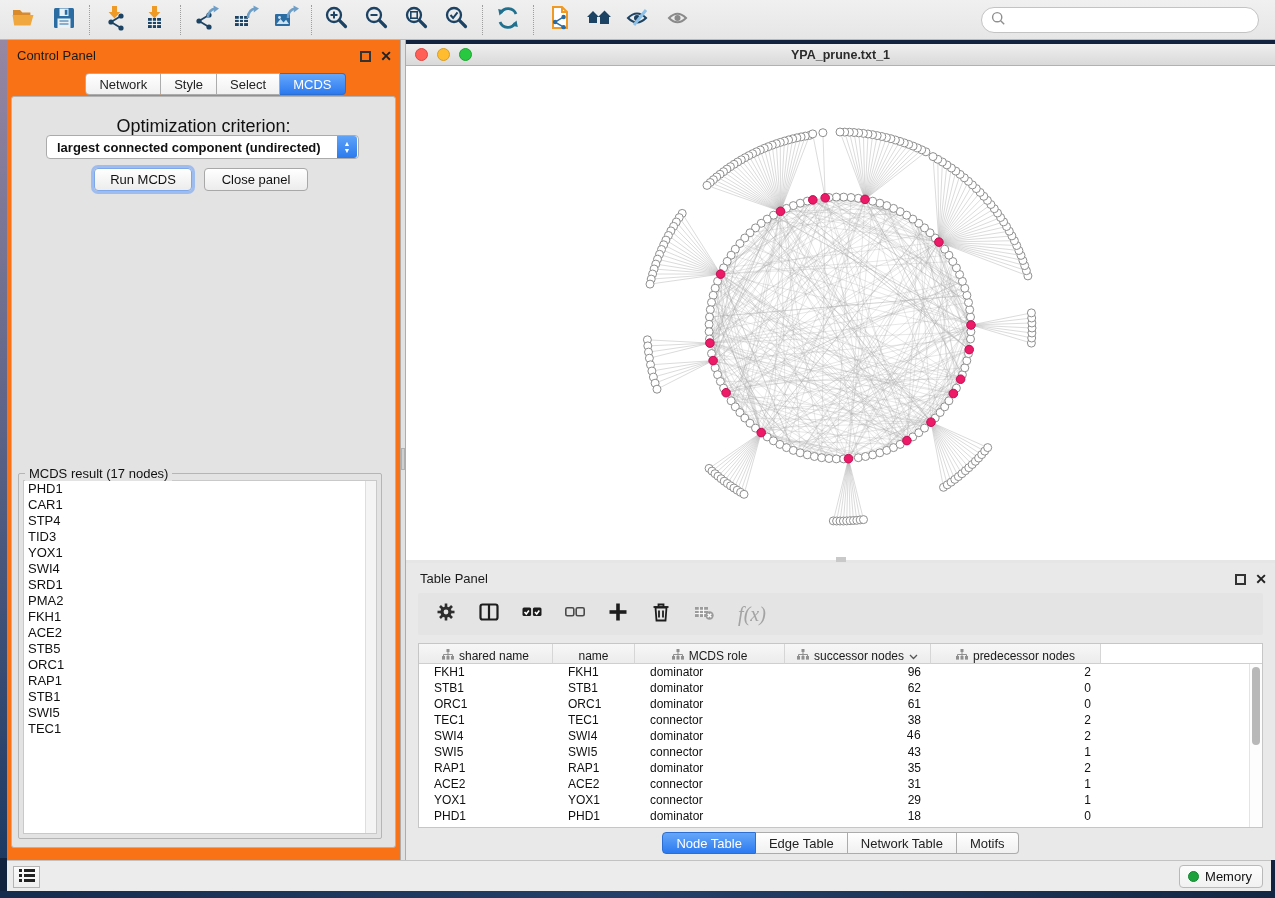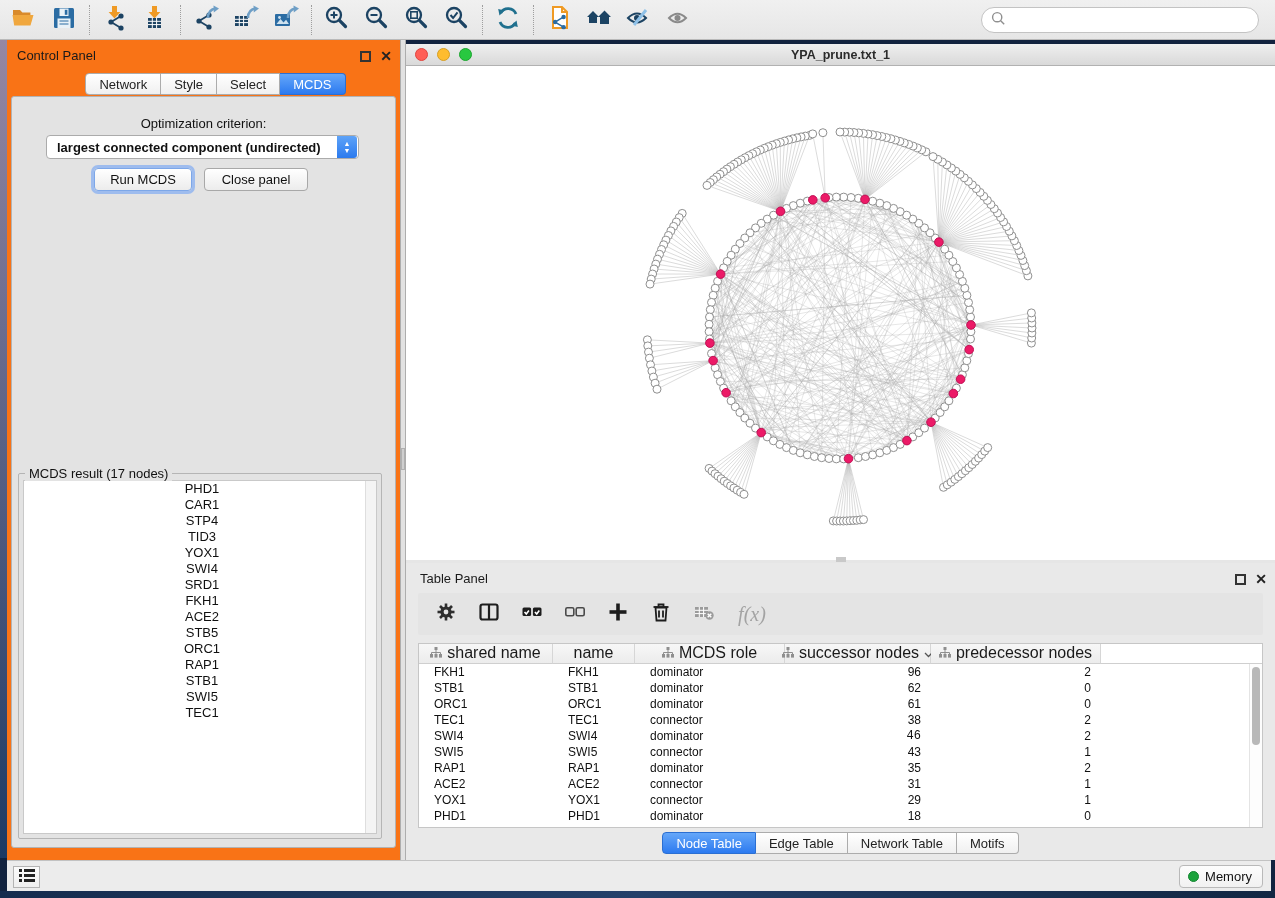--- a/index.html
+++ b/index.html
@@ -37,36 +37,36 @@
   #cp-tabs { position:absolute; top:33px; left:12px; width:100%; text-align:center; z-index:3; }
   .seg { display:inline-flex; }
   .seg .seg-btn { height:22px; padding:0 13px; font-size:13px; color:#222;
     background:linear-gradient(#ffffff,#f0f0f0); border:1px solid #acacac; border-left:none;
     cursor:default; font-family:"Liberation Sans",sans-serif; }
   .seg .seg-btn:first-child { border-left:1px solid #acacac; border-radius:4px 0 0 4px; }
   .seg .seg-btn:last-child { border-radius:0 4px 4px 0; }
   .seg .seg-btn.active { background:linear-gradient(#65a7f9,#2c7af0); color:#fff; border-color:#2b6fd2; }
   #cp-content { position:absolute; left:4px; top:56px; width:385px; height:752px;
     background:#e3e3e3; border:1px solid #b3b3b3; border-radius:3px; }
-  #opt-label { position:absolute; top:19px; width:100%; text-align:center; font-size:13px; color:#111; }
+  #opt-label { position:absolute; top:19px; width:100%; text-align:center; font-size:18px; color:#111; }
   #criterion-select { position:absolute; left:34px; top:38px; width:313px; height:24px;
     background:#fff; border:1px solid #ababab; border-radius:4px; display:flex; align-items:center; }
   #criterion-select .sel-text { flex:1; font-size:13px; padding-left:10px; color:#111;
     white-space:nowrap; overflow:hidden;font-weight:bold; }
   #criterion-select .stepper { width:20px; height:22px; margin-right:1px; border-radius:0 3px 3px 0;
     background:linear-gradient(#5ea3f8,#2b7aee); display:flex; flex-direction:column;
     align-items:center; justify-content:center; color:#fff; font-size:7px; line-height:7px; }
   .cp-buttons { position:absolute; top:71px; width:100%; }
   .push-btn { position:absolute; height:23px; font-size:13px; color:#111;
     background:linear-gradient(#ffffff,#ececec); border:1px solid #a8a8a8; border-radius:4px;
     font-family:"Liberation Sans",sans-serif; }
   #run-mcds { left:82px; width:98px; border-color:#7da7e8;
     box-shadow:0 0 0 3px rgba(90,150,250,.5); }
   #close-panel { left:192px; width:104px; }
-  #mcds-group { position:absolute; left:3px; top:369px; width:370px; height:375px;text-align:center; }
+  #mcds-group { position:absolute; left:3px; top:369px; width:370px; height:375px; }
   #mcds-group .group-border { position:absolute; left:3px; top:7px; right:3px; bottom:2px;
     border:1px solid #b5b5b5; border-radius:2px; }
   #mcds-legend { position:absolute; left:10px; top:0; background:#e3e3e3; padding:0 4px;
     font-size:13px; color:#111; z-index:2; }
   #mcds-list { position:absolute; left:8px; top:14px; right:8px; bottom:7px;
     background:#fff; border:1px solid #c9c9c9; overflow:hidden; }
   #mcds-scroll { position:absolute; right:0; top:0; width:11px; height:100%;
     background:#f4f4f4; border-left:1px solid #dedede; }
   .mcds-item { font-size:13px; line-height:16px; padding-left:4px; color:#101010; }
 
@@ -94,23 +94,23 @@
   #table-panel { left:406px; top:563px; width:869px; height:297px; background:#e9e9e9; }
   #tp-header { position:absolute; left:0; top:6px; width:100%; padding:0 14px; }
   #tp-toolbar { position:absolute; left:12px; top:30px; width:845px; height:42px;
     background:#e4e4e4; border-radius:2px; display:flex; align-items:center; gap:19px;
     padding-left:16px; }
   .tp-icon { width:24px; height:24px; display:flex; align-items:center; justify-content:center; }
   .fx-label { font-family:"Liberation Serif",serif; font-style:italic; font-size:20px; color:#a3a3a3; }
   #tp-table { position:absolute; left:12px; top:80px; width:845px; height:185px;
     background:#fff; border:1px solid #c6c6c6; overflow:hidden; }
   #tp-thead { display:flex; height:20px; }
-  .th { display:flex; align-items:flex-start; justify-content:center; gap:5px; height:20px;
+  .th { display:flex; align-items:flex-end; justify-content:center; gap:5px; height:20px;
     background:linear-gradient(#f7f7f7,#ececec); border-right:1px solid #d6d6d6;
-    border-bottom:1px solid #cfcfcf; font-size:16px; color:#1a1a1a; white-space:nowrap; }
+    border-bottom:1px solid #cfcfcf; font-size:12px; color:#1a1a1a; white-space:nowrap; }
   .tr { display:flex; height:16px; }
   .td { font-size:12px; line-height:16px; white-space:nowrap; overflow:hidden; color:#101010; }
   .td.left { padding-left:15px; text-align:left; }
   .td.right { padding-right:10px; text-align:right; }
   #tp-vscroll { position:absolute; right:0; top:20px; width:13px; bottom:0;
     background:#fdfdfd; border-left:1px solid #e4e4e4; }
   #tp-thumb { position:absolute; left:2px; top:3px; width:8px; height:78px;
     background:#b8b8b8; border-radius:4px; }
   #tp-tabs { position:absolute; top:269px; width:100%; text-align:center; }
 
@@ -327,20 +327,21 @@
       <span id="mcds-legend">MCDS result (17 nodes)</span>
       <div id="mcds-list">
         <div id="mcds-items">
             <div class="mcds-item">PHD1</div>
             <div class="mcds-item">CAR1</div>
             <div class="mcds-item">STP4</div>
             <div class="mcds-item">TID3</div>
             <div class="mcds-item">YOX1</div>
             <div class="mcds-item">SWI4</div>
             <div class="mcds-item">SRD1</div>
+            <div class="mcds-item">PMA2</div>
             <div class="mcds-item">FKH1</div>
             <div class="mcds-item">ACE2</div>
             <div class="mcds-item">STB5</div>
             <div class="mcds-item">ORC1</div>
             <div class="mcds-item">RAP1</div>
             <div class="mcds-item">STB1</div>
             <div class="mcds-item">SWI5</div>
             <div class="mcds-item">TEC1</div>
           </div>
         <div id="mcds-scroll"></div>

